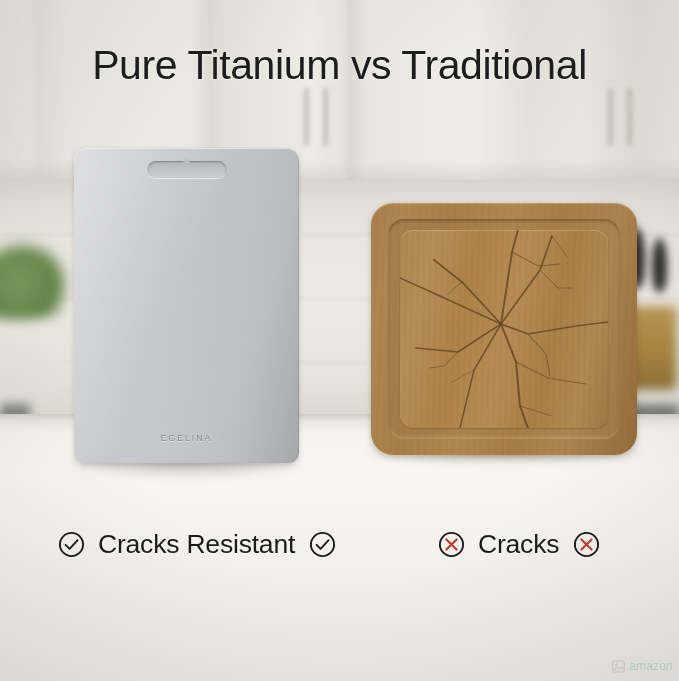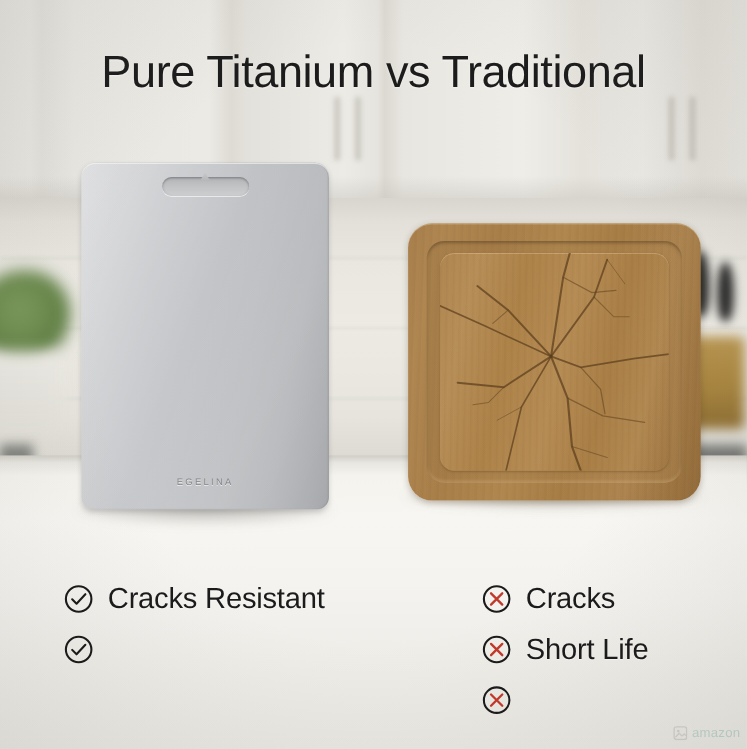--- a/index.html
+++ b/index.html
@@ -285,21 +285,21 @@
   .cracks { position: absolute; inset: 0; }
 
   
   .features {
     position: absolute;
     left: 0; right: 0; top: 528px;
     display: flex;
     padding: 0 56px 0 58px;
     box-sizing: border-box;
   }
-  .col { display: flex; flex-direction: column; gap: 14px; }
+  .col { display: flex; flex-direction: row; gap: 14px; }
   .col-pro { width: 380px; }
   .col-con { flex: 1; }
 
   .frow {
     display: flex;
     align-items: center;
     gap: 13px;
     height: 32px;
   }
   .fico { flex: 0 0 auto; display: block; }
@@ -419,27 +419,20 @@
           <circle cx="13.5" cy="13.5" r="11.6" fill="none" stroke="#1b1b1b" stroke-width="1.9"></circle>
           <path d="M8.4 8.4 L18.6 18.6 M18.6 8.4 L8.4 18.6" fill="none" stroke="#c0392b" stroke-width="2.1" stroke-linecap="round"></path>
         </svg>
         <span class="flabel">Cracks</span>
       </div>
       <div class="frow">
         <svg class="fico" width="27" height="27" viewBox="0 0 27 27">
           <circle cx="13.5" cy="13.5" r="11.6" fill="none" stroke="#1b1b1b" stroke-width="1.9"></circle>
           <path d="M8.4 8.4 L18.6 18.6 M18.6 8.4 L8.4 18.6" fill="none" stroke="#c0392b" stroke-width="2.1" stroke-linecap="round"></path>
         </svg>
-        <span class="flabel">Short Life</span>
-      </div>
-      <div class="frow">
-        <svg class="fico" width="27" height="27" viewBox="0 0 27 27">
-          <circle cx="13.5" cy="13.5" r="11.6" fill="none" stroke="#1b1b1b" stroke-width="1.9"></circle>
-          <path d="M8.4 8.4 L18.6 18.6 M18.6 8.4 L8.4 18.6" fill="none" stroke="#c0392b" stroke-width="2.1" stroke-linecap="round"></path>
-        </svg>
       </div>
     </div>
   </div>
 
   <div class="watermark">
     <svg width="13" height="13" viewBox="0 0 13 13">
       <rect x="0.8" y="0.8" width="11.4" height="11.4" rx="2" fill="none" stroke="#6d6d6d" stroke-width="1.3"></rect>
       <circle cx="4.6" cy="4.6" r="1.3" fill="#6d6d6d"></circle>
       <path d="M2 10.2 L5.4 6.6 L8 9 L10 7.2 L11.4 8.8" fill="none" stroke="#6d6d6d" stroke-width="1.2" stroke-linejoin="round"></path>
     </svg>

